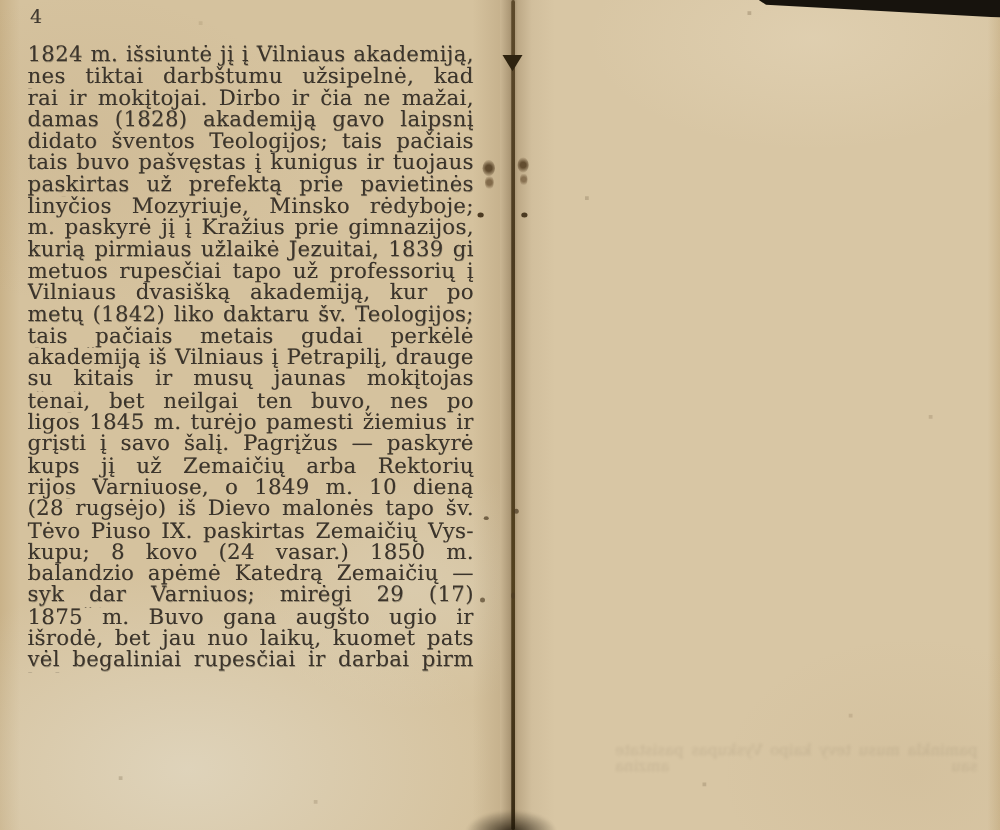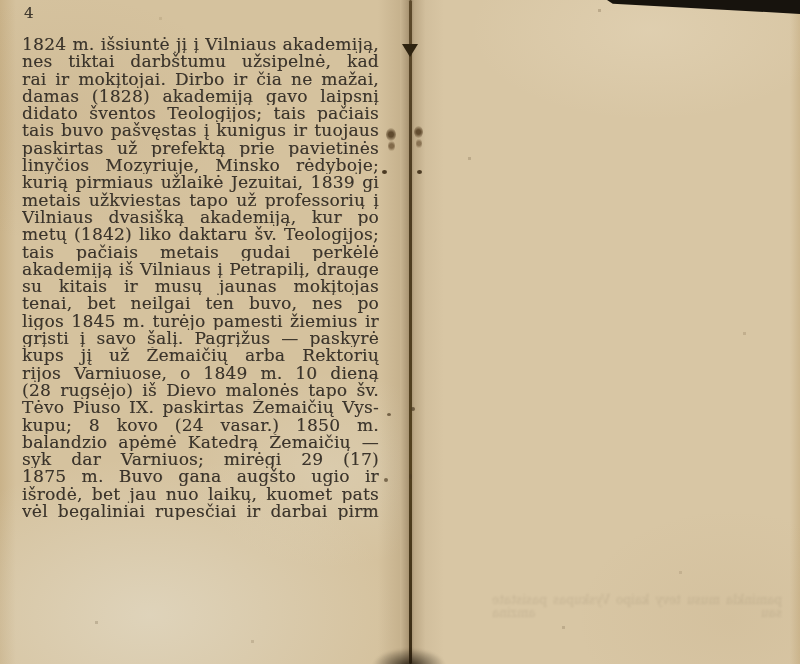--- a/index.html
+++ b/index.html
@@ -117,22 +117,23 @@
     <div class="page-number pn-left">4</div>
     <div class="text-block text-left">
         <div class="line">1824 m. išsiuntė jį į Vilniaus akademiją,</div>
         <div class="line">nes tiktai darbštumu užsipelnė, kad baig-</div>
         <div class="line">rai ir mokįtojai. Dirbo ir čia ne mažai,</div>
         <div class="line">damas (1828) akademiją gavo laipsnį Kan-</div>
         <div class="line">didato šventos Teologijos; tais pačiais me-</div>
         <div class="line">tais buvo pašvęstas į kunigus ir tuojaus</div>
         <div class="line">paskirtas už prefektą prie pavietinės moks-</div>
         <div class="line">linyčios Mozyriuje, Minsko rėdyboje; 1410</div>
+        <div class="line">m. paskyrė jį į Kražius prie gimnazijos,</div>
         <div class="line">kurią pirmiaus užlaikė Jezuitai, 1839 gi</div>
-        <div class="line">metais užkviestas tapo už professorių į</div>
+        <div class="line">metuos rupesčiai tapo už professorių į</div>
         <div class="line">Vilniaus dvasišką akademiją, kur po trijų</div>
         <div class="line">metų (1842) liko daktaru šv. Teologijos;</div>
         <div class="line">tais pačiais metais gudai perkėlė dvasišką</div>
         <div class="line">akademiją iš Vilniaus į Petrapilį, drauge</div>
         <div class="line">su kitais ir musų jaunas mokįtojas išvažiavo</div>
         <div class="line">tenai, bet neilgai ten buvo, nes po sunkios</div>
         <div class="line">ligos 1845 m. turėjo pamesti žiemius ir</div>
         <div class="line">grįsti į savo šalį. Pagrįžus — paskyrė vys-</div>
         <div class="line">kups jį už Žemaičių arba Rektorių semina-</div>
         <div class="line">rijos Varniuose, o 1849 m. 10 dieną spalių</div>

